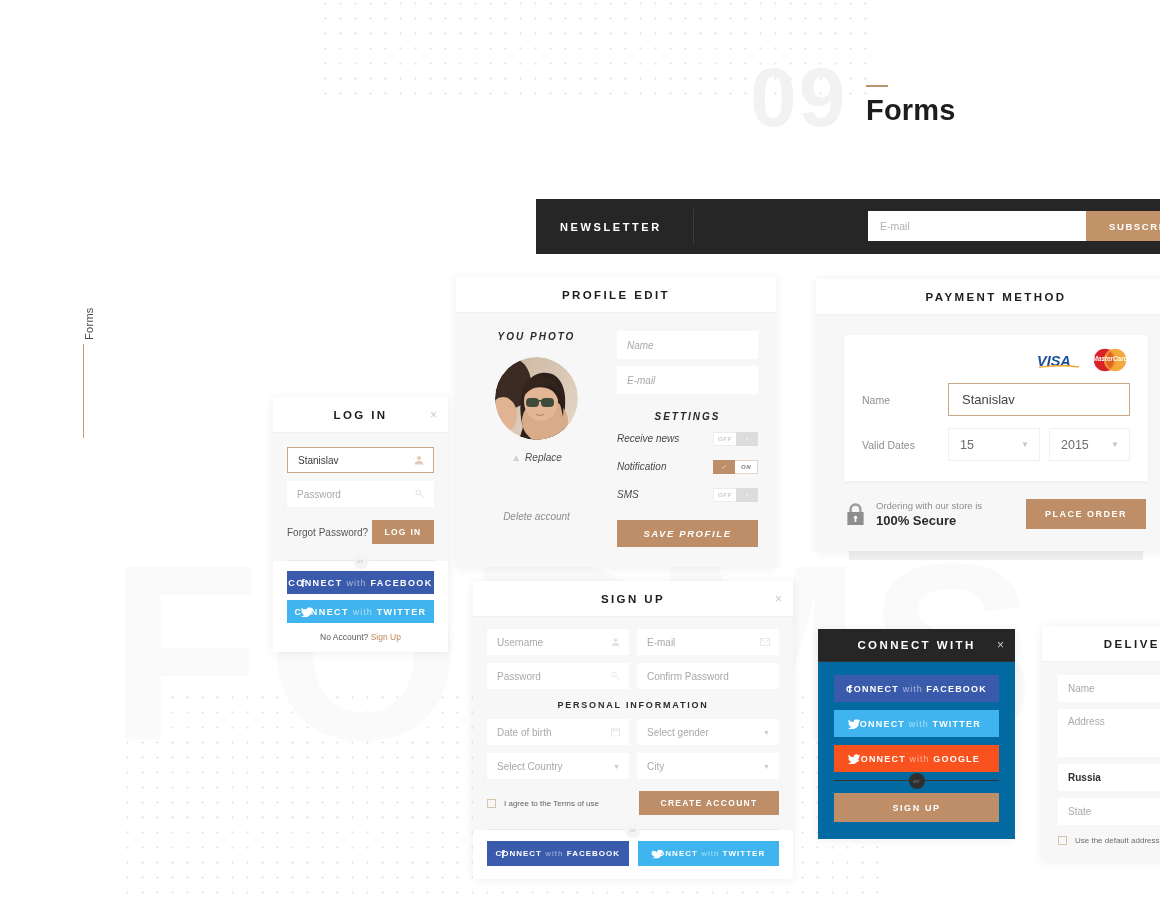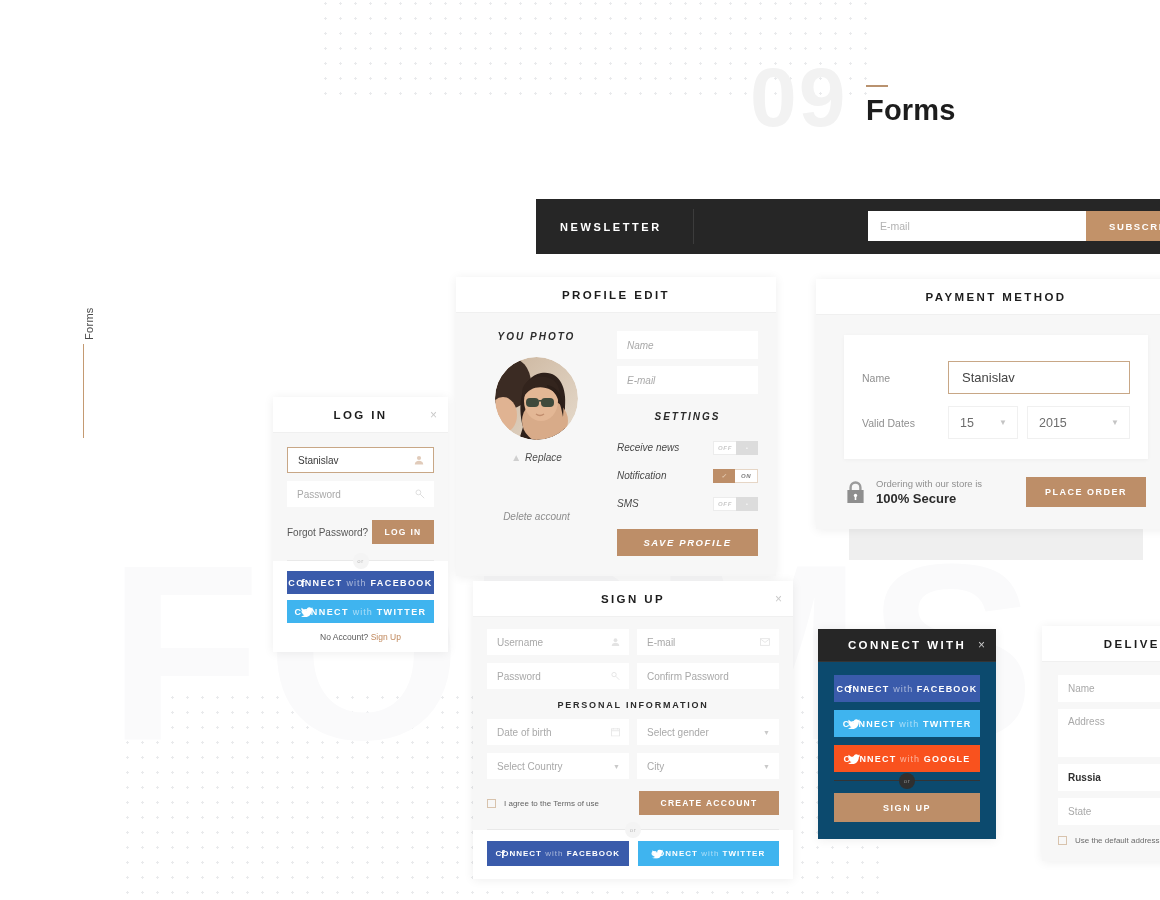--- a/index.html
+++ b/index.html
@@ -139,21 +139,21 @@
   #profile .col-l { width:125px; text-align:center; }
   #profile .ph-title { font-size:10px; font-weight:700; letter-spacing:2px; color:#2c2c2c; }
   #profile .avatar {
     width:83px; height:83px; border-radius:50%; margin:15px auto 0;
     overflow:hidden; position:relative;
   }
   #profile .replace { margin-top:12px; font-size:10px; color:#4e4e4e; }
   #profile .replace .up { color:#cfcfcf; margin-right:4px; font-size:10px; }
   #profile .del { margin-top:48px; font-size:10px; color:#8d8d8d; }
   #profile .col-r { flex:1; margin-left:18px; }
-  #profile .set-title { text-align:center; font-size:10px; font-weight:700; letter-spacing:2px; color:#2c2c2c; margin:17px 0 15px; }
+  #profile .set-title { text-align:center; font-size:10px; font-weight:700; letter-spacing:2px; color:#2c2c2c; margin:17px 0 6px; }
   #profile .srow { display:flex; align-items:center; height:21px; margin-bottom:7px; }
   #profile .srow span { font-size:10px; color:#484848; }
   #profile .btn-save { height:27px; margin-top:15px; font-size:9.5px; letter-spacing:1.6px; }
 
   .toggle { margin-left:auto; width:45px; height:14px; display:flex; font-size:6px; font-weight:700; letter-spacing:.6px; }
   .toggle .a, .toggle .b { flex:1; display:flex; align-items:center; justify-content:center; }
   .toggle.off .a { background:#fff; color:#c9c9c9; border:1px solid #ececec; border-right:0; }
   .toggle.off .b { background:#dcdcdc; color:#f4f4f4; }
   .toggle.on  .a { background:#bd8e68; color:#e2c6ac; }
   .toggle.on  .b { background:#fff; color:#7c7c7c; border:1px solid #e6d6c6; border-left:0; }
@@ -185,21 +185,21 @@
   #signup .agree-row { display:flex; align-items:center; margin-top:12px; }
   #signup .cbox { width:9px; height:9px; border:1px solid #d8c3ad; margin-right:8px; }
   #signup .agree { font-size:8px; color:#636363; }
   #signup .btn-create { margin-left:auto; width:140px; height:24px; font-size:8.5px; letter-spacing:1.3px; }
   #signup .lower { background:#fff; padding:11px 14px 13px; display:flex; gap:9px; }
   #signup .lower .btn { flex:1; height:25px; font-size:8px; letter-spacing:1px; }
   .sel-f { position:relative; }
   .sel-f .ar { position:absolute; right:9px; top:50%; transform:translateY(-50%); color:#c9c9c9; font-size:7px; }
 
   
-  #connect { left:818px; top:629px; width:178px; background:#0c4a6e; }
+  #connect { left:818px; top:629px; width:197px; background:#0369a1; }
   #connect .card-head { background:#262626; border-bottom:1px solid #343434; height:33px; }
   #connect .card-head .t { color:#fff; }
   #connect .body { padding:13px 16px 17px; }
   #connect .btn { height:27px; font-size:9px; letter-spacing:1.2px; margin-bottom:8px; }
   #connect .or-wrap { background:#343434; margin:6px 0 12px; }
   #connect .or-bub { background:#2f2f2f; color:#8a8a8a; }
   #connect .btn-sign { height:29px; font-size:9px; letter-spacing:1.6px; margin-bottom:0; }
 
   
   #delivery { left:1042px; top:626px; width:200px; }
@@ -363,27 +363,43 @@
     </div>
   </div>
 
   <div class="card" id="payment">
     <div class="card-head">
       <span class="t">PAYMENT METHOD</span>
     </div>
     <div class="body">
       <div class="shadow-plate"></div>
       <div class="cc">
+        <div class="brands">
+          <span>
+            <svg width="44" height="16" viewBox="0 0 44 16">
+              <text x="0" y="13.5" font-family="Liberation Sans, sans-serif" font-size="14.5" font-weight="700" font-style="italic" fill="#1a4f9c">VISA</text>
+              <path d="M2 14.8 C14 12.6 30 12.4 42 14.2 L42 15.6 C30 14 14 14.1 2 16 Z" fill="#f0a32a"></path>
+            </svg>
+          </span>
+          <span>
+            <svg width="40" height="24" viewBox="0 0 40 24">
+              <circle cx="15" cy="12" r="11.2" fill="#d8232a"></circle>
+              <circle cx="25" cy="12" r="11.2" fill="#f0a32a" opacity=".92"></circle>
+              <path d="M20 3.4a11.2 11.2 0 0 0 0 17.2 11.2 11.2 0 0 0 0-17.2z" fill="#e2622a"></path>
+              <text x="20" y="13.4" text-anchor="middle" font-family="Liberation Sans, sans-serif" font-size="6.4" font-weight="700" font-style="italic" fill="#fff">MasterCard</text>
+            </svg>
+          </span>
+        </div>
         <div class="prow">
           <div class="plab">Name</div>
           <div class="pfld hl">Stanislav</div>
         </div>
         <div class="prow">
           <div class="plab">Valid Dates</div>
-          <div class="sel" style="width:70px">
+          <div class="sel" style="width:92px">
             <span>15</span>
             <span class="ar">▼</span>
           </div>
           <div class="sel" style="flex:1;margin-left:9px">
             <span>2015</span>
             <span class="ar">▼</span>
           </div>
         </div>
       </div>
     </div>

